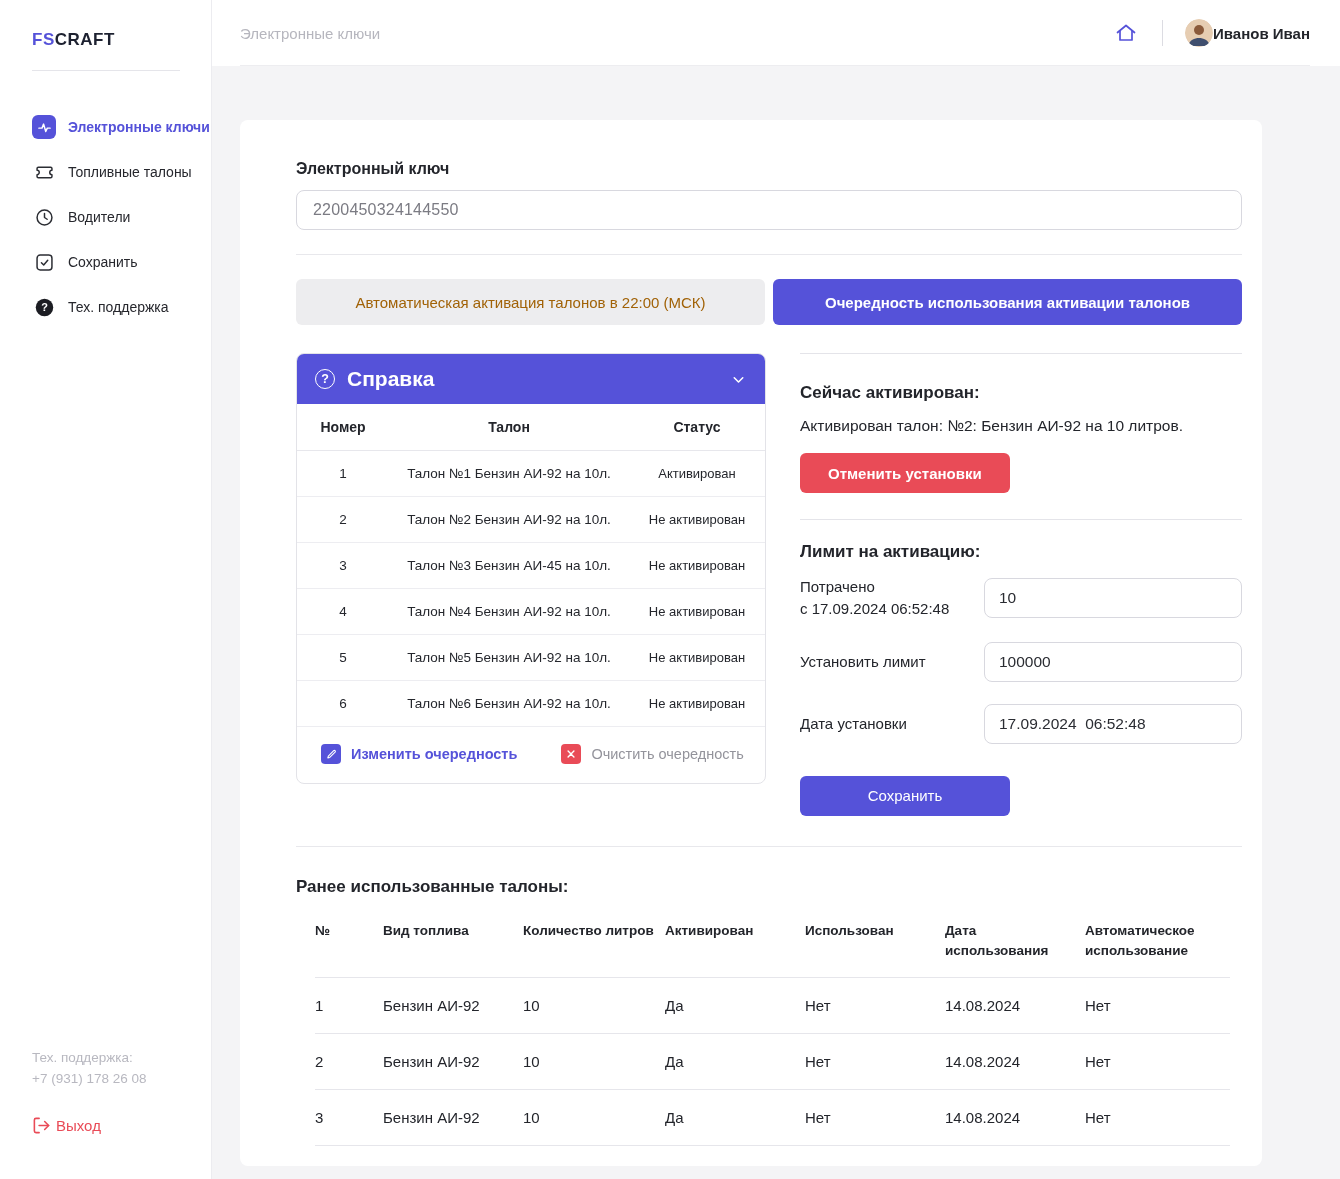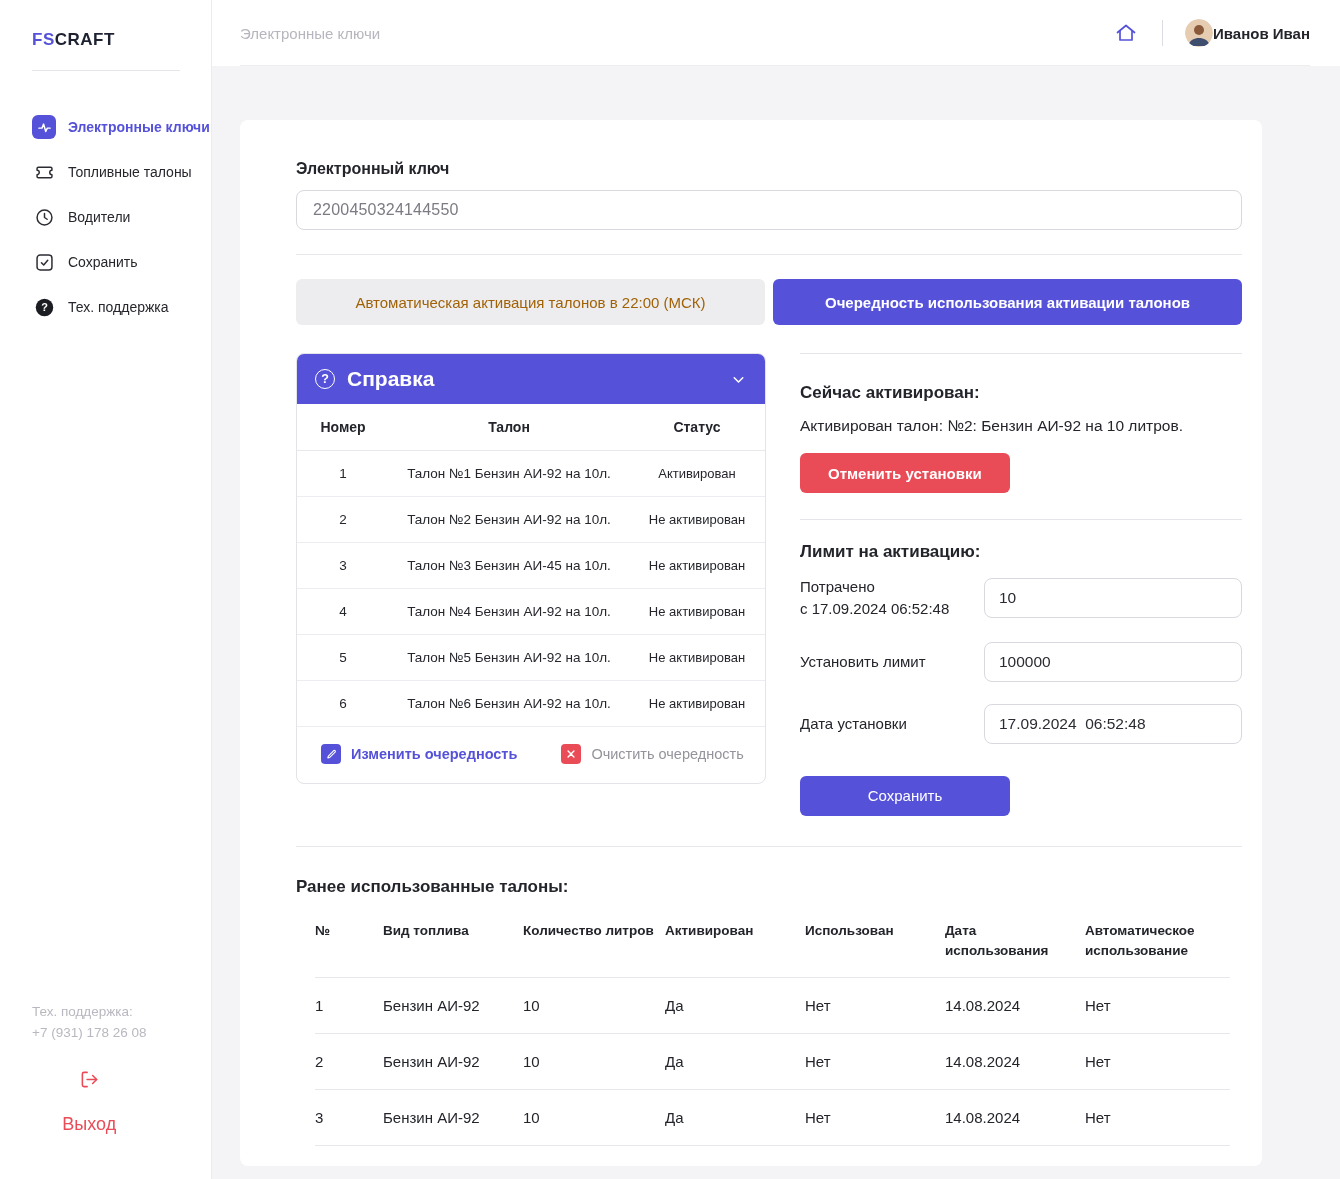--- a/index.html
+++ b/index.html
@@ -24,22 +24,22 @@
   .nav { margin-top:44px; display:flex; flex-direction:column; gap:21px; }
   .nav-item { display:flex; align-items:center; gap:12px; cursor:pointer;
               font-size:14px; color:#26272d; font-weight:500; }
   .nav-item.active { color:#5552d9; font-weight:700; }
   .icon-badge { width:24px; height:24px; border-radius:6px; background:#5552d9;
                 display:flex; align-items:center; justify-content:center; flex:none; }
   .icon-plain { width:24px; height:24px; display:flex; align-items:center;
                 justify-content:center; flex:none; }
   .sidebar-bottom { position:absolute; left:32px; bottom:44px; }
   .support-label, .support-phone { font-size:13.5px; color:#b8b8c0; line-height:1.6; }
-  .logout { display:flex; align-items:center; gap:25px; color:#e94b57;
-            font-size:18px; font-weight:500; margin-top:26px; cursor:pointer;flex-direction:column; }
+  .logout { display:flex; align-items:center; gap:5px; color:#e94b57;
+            font-size:15px; font-weight:500; margin-top:26px; cursor:pointer; }
 
   
   .mainwrap { flex:1; display:flex; flex-direction:column; min-width:0; }
   .topbar { height:66px; min-height:66px; display:flex; align-items:center;
             padding:0 30px 0 28px; background:#fff; position:relative; }
   .topbar::after { content:""; position:absolute; left:28px; right:30px; bottom:0;
                    height:1px; background:#ededf0; }
   .breadcrumb { color:#b6b6be; font-size:15px; flex:1; }
   .topbar-right { display:flex; align-items:center; }
   .home-btn { width:28px; height:26px; cursor:pointer; display:flex;

